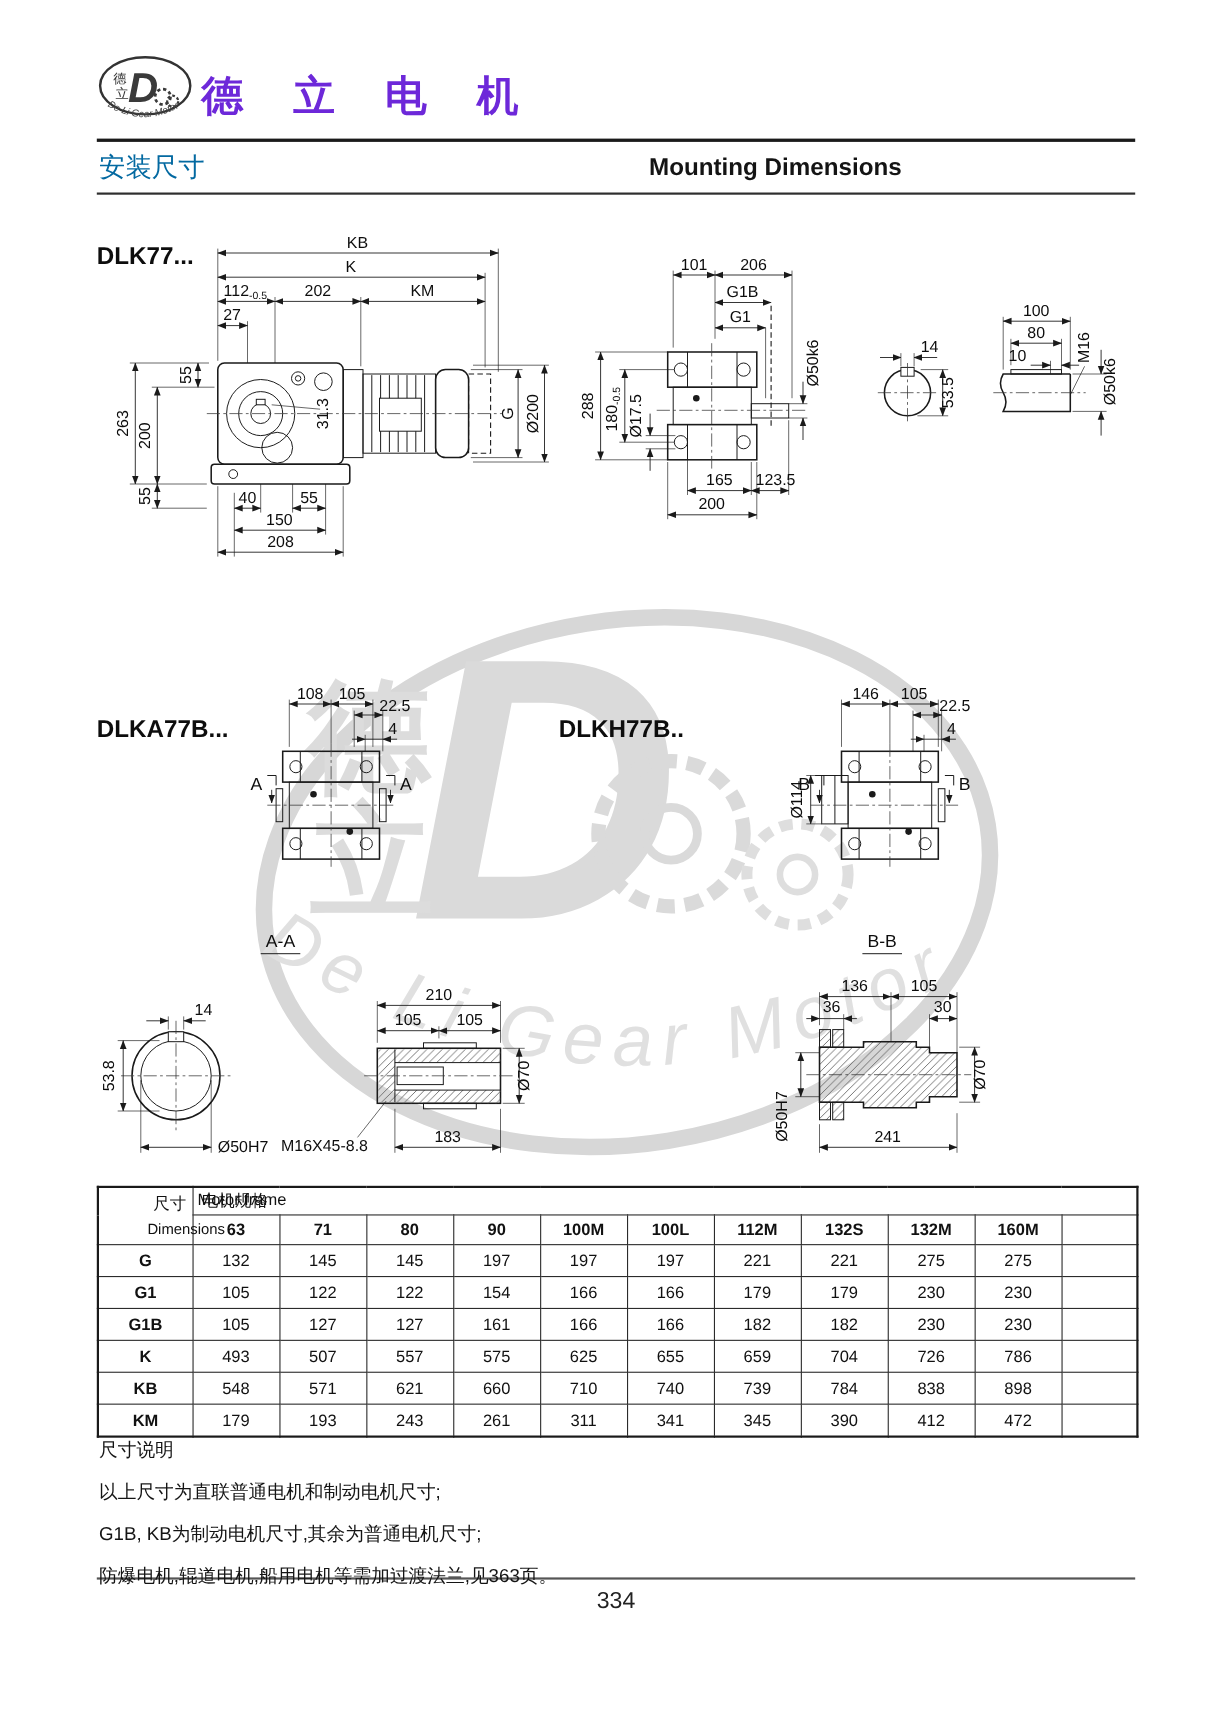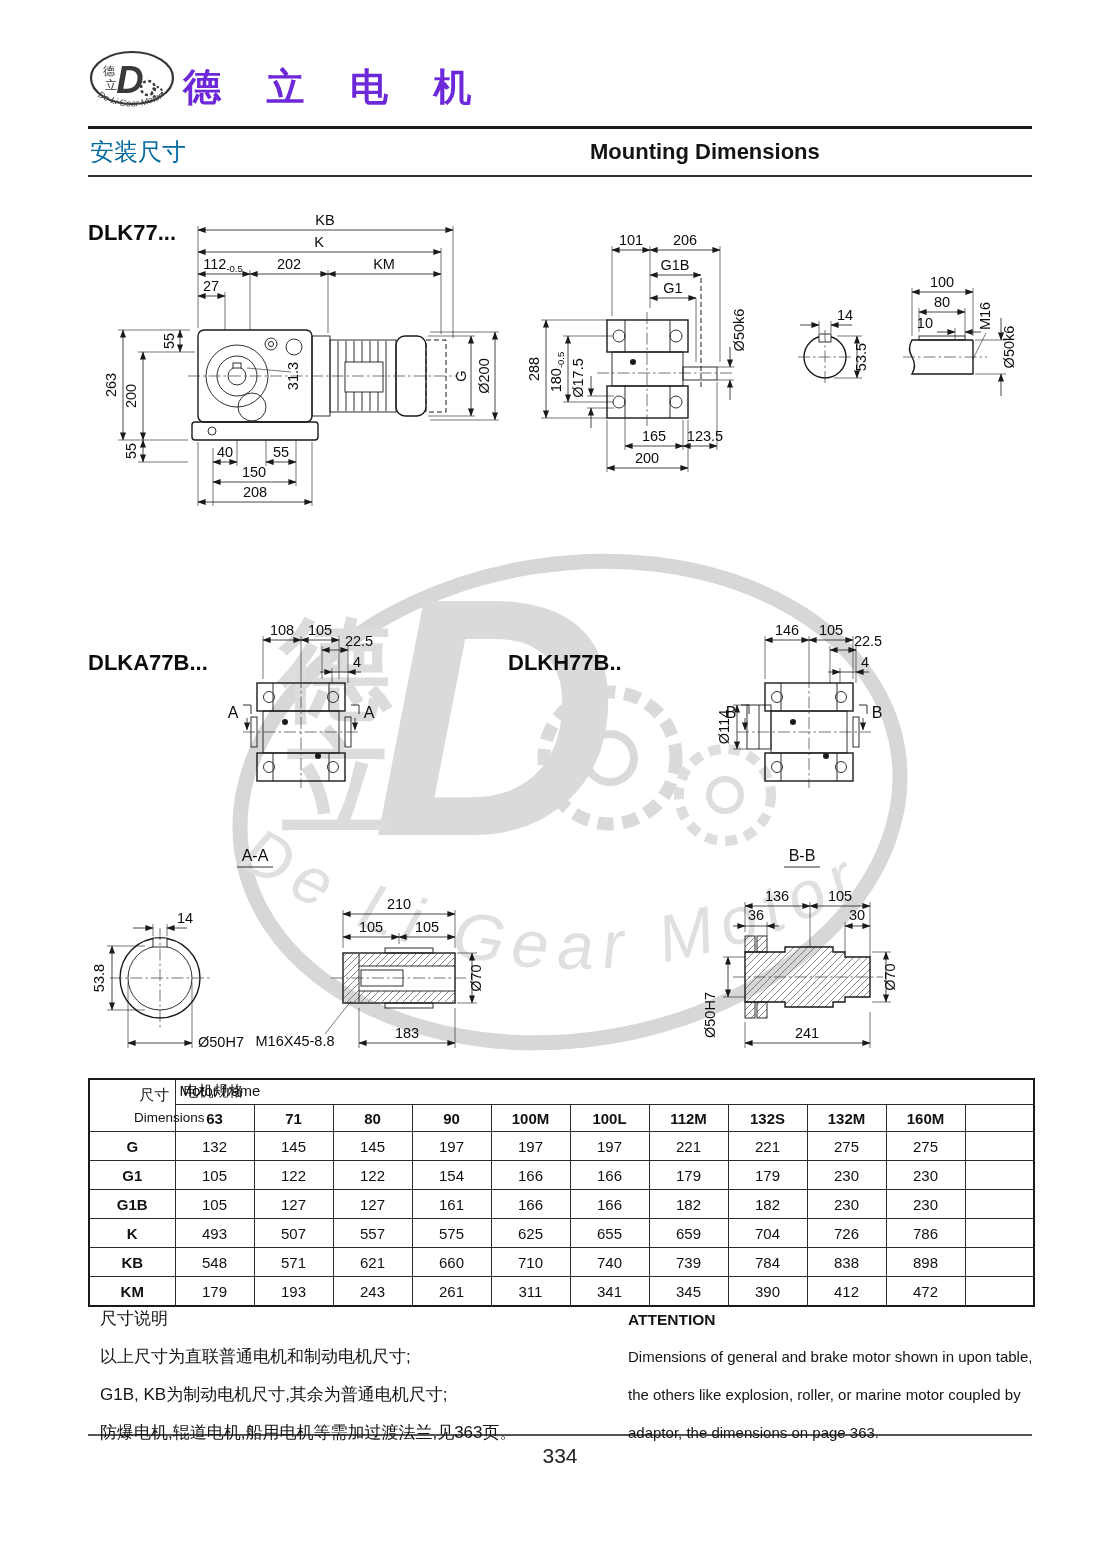--- a/index.html
+++ b/index.html
@@ -33,21 +33,21 @@
   .dim-table{border:2px solid #1a1a1a;}
   .dim-table .h1 td{height:24px;}
   .dim-table .h2 td{height:26px;font-weight:bold;}
   .dim-table .dr td{height:28px;}
   .corner div{line-height:24px;font-size:15px;margin-left:44px;}
   .corner .small{font-size:13.5px;line-height:22px;}
   .mf{position:relative;}
   .mfzh{position:absolute;left:8px;top:2px;font-size:15px;}
   .mfen{position:absolute;left:4px;right:0;top:2px;text-align:left;font-size:15px;}
   .rn{font-weight:bold;}
-  .notes-zh{position:absolute;left:90px;top:1300px;width:520px;font-size:17px;color:#141414;z-index:2;margin-left:10px;}
+  .notes-zh{position:absolute;left:90px;top:1300px;width:520px;font-size:17px;color:#141414;z-index:2;}
   .notes-zh div{height:38px;line-height:38px;}
   .notes-en{position:absolute;left:628px;top:1302px;width:420px;font-size:15px;color:#141414;z-index:2;}
   .notes-en .nt{font-weight:bold;font-size:15.5px;height:36px;line-height:36px;}
   .notes-en div{height:38px;line-height:38px;}
   .rule3{position:absolute;left:88px;top:1434px;width:944px;height:2px;background:#555;}
   .pageno{position:absolute;left:0;top:1444px;width:1120px;text-align:center;font-size:21px;color:#222;}
 </style>
 </head>
 <body>
 
@@ -581,22 +581,16 @@
       </tr>
     </tbody>
   </table>
 
   <div class="notes-zh">
     <div>尺寸说明</div>
     <div>以上尺寸为直联普通电机和制动电机尺寸;</div>
     <div>G1B, KB为制动电机尺寸,其余为普通电机尺寸;</div>
     <div>防爆电机,辊道电机,船用电机等需加过渡法兰,见363页。</div>
   </div>
-  <div class="notes-en">
-    <div class="nt">ATTENTION</div>
-    <div>Dimensions of general and brake motor shown in upon table,</div>
-    <div>the others like explosion, roller, or marine motor coupled by</div>
-    <div>adaptor, the dimensions on page 363.</div>
-  </div>
 
   <div class="rule3"></div>
   <div class="pageno">334</div>
 </div>
 
 </body></html>

